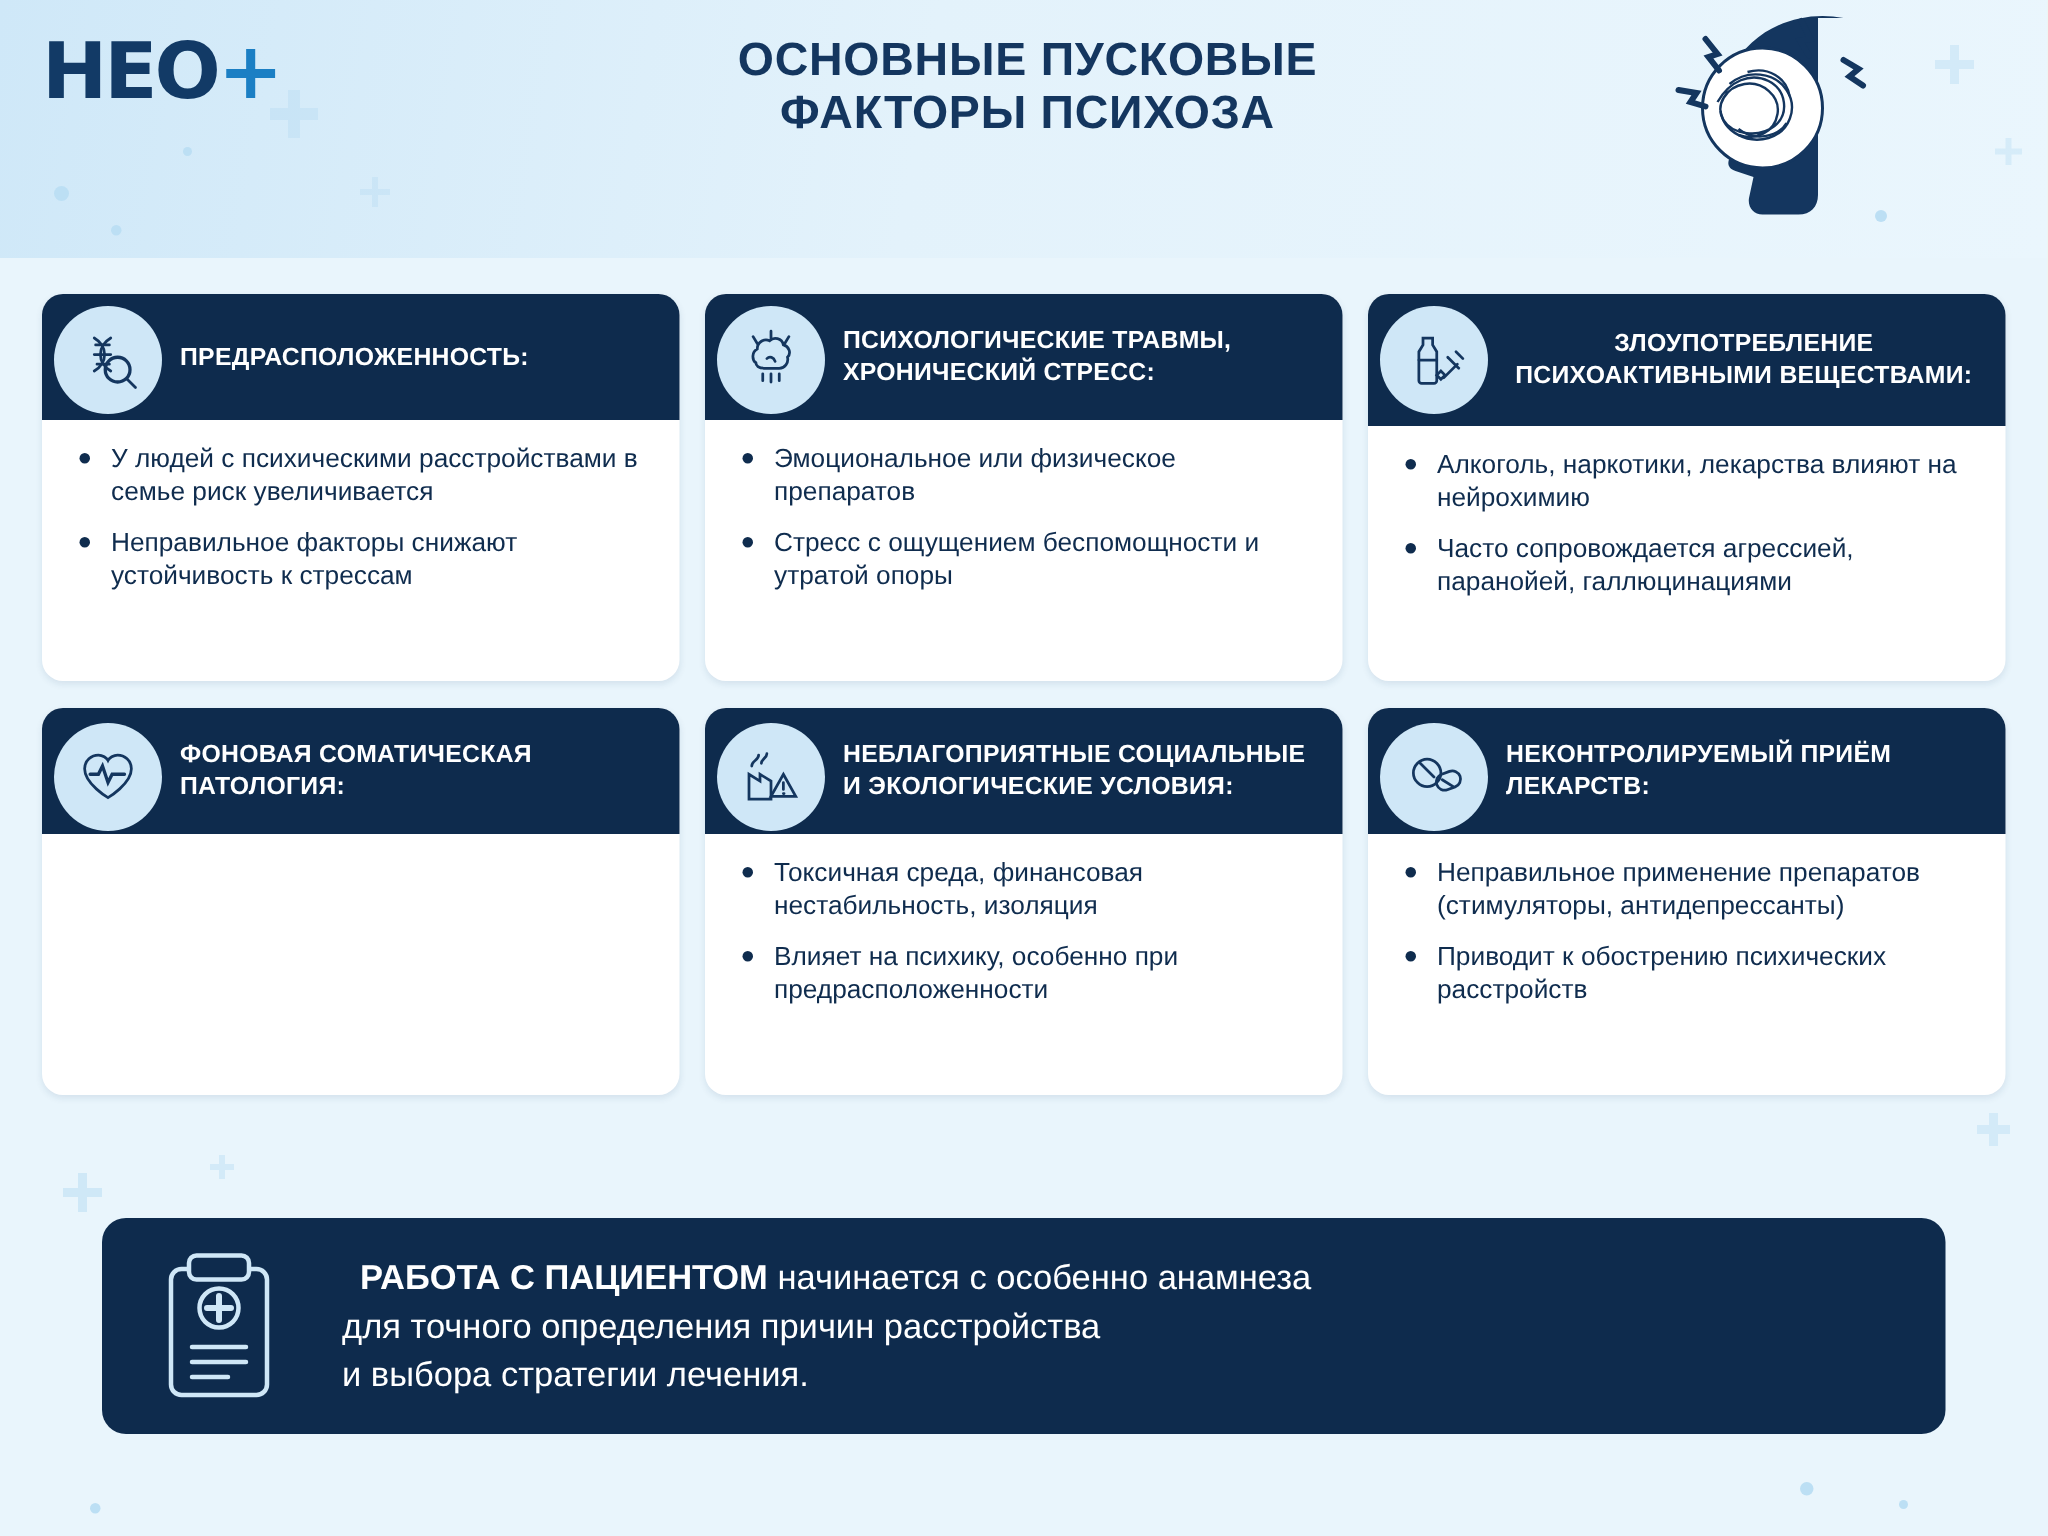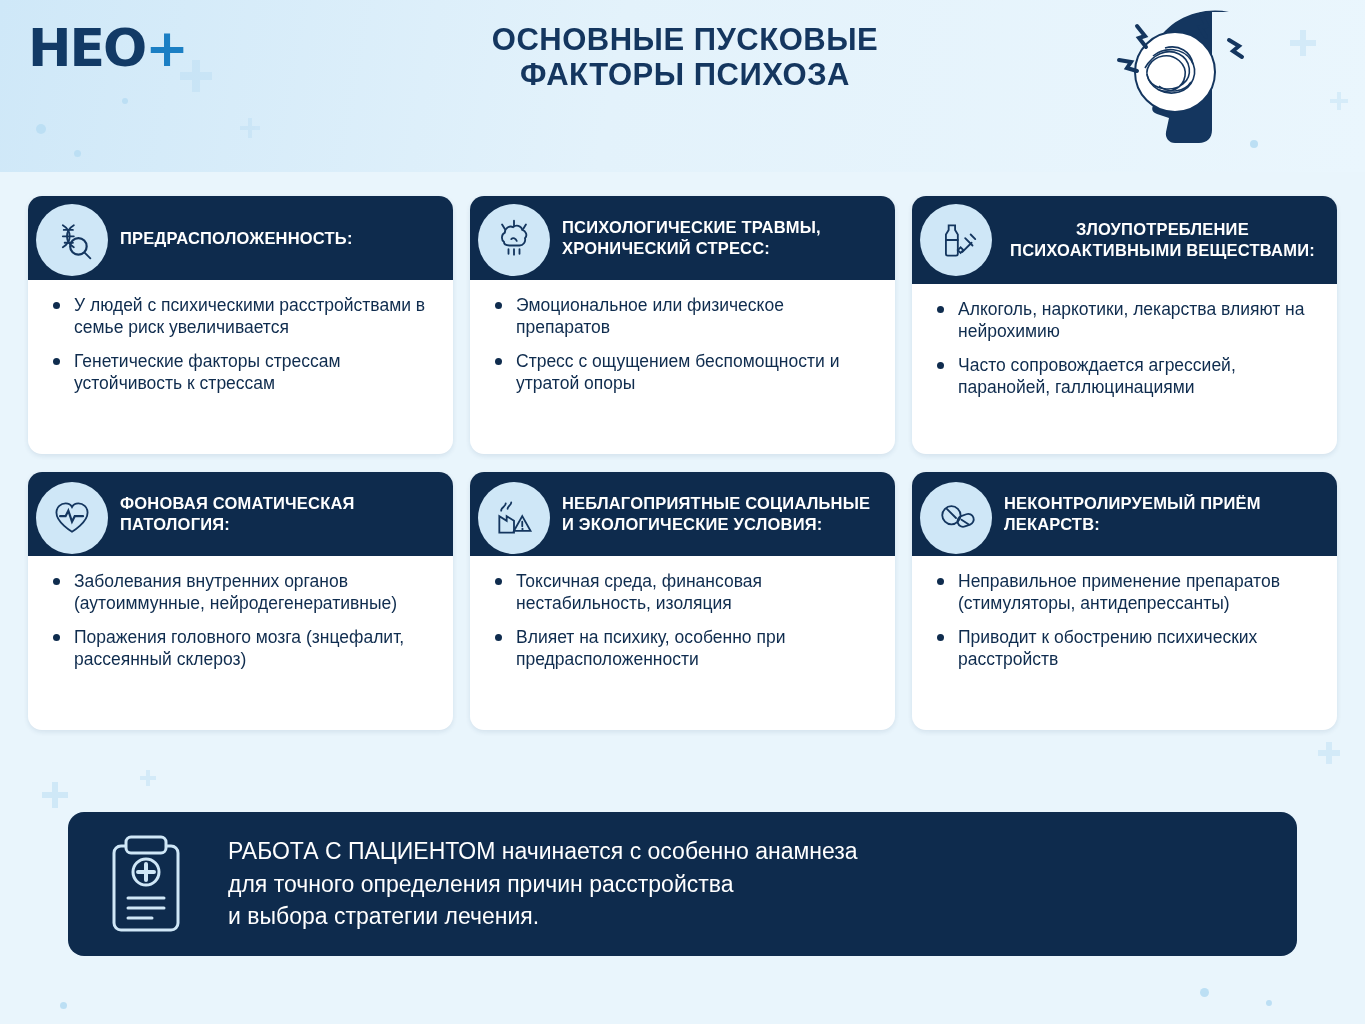--- a/index.html
+++ b/index.html
@@ -114,21 +114,21 @@
     width: 1229px; height: 144px;
     background: #0e2b4d;
     border-radius: 16px;
     display: flex; align-items: center;
     padding-left: 36px;
   }
   .footer-icon { width: 84px; height: 104px; flex: none; margin-right: 40px; }
   .footer-text {
     color: #ffffff; font-size: 23px; line-height: 1.42;
   }
-  .footer-text b { font-weight: normal; }
+  .footer-text b { font-weight: bold; margin-left: 12px; }
 </style>
 </head>
 <body>
 
 <div class="poster">
   <div class="bg-top"></div>
   <div class="bg-body"></div>
 
   <div class="plus" style="left:180px;top:60px;width:32px;height:32px;opacity:.55;"></div>
   <div class="plus" style="left:240px;top:118px;width:20px;height:20px;opacity:.5;"></div>
@@ -184,21 +184,21 @@
             <path d="M15 13h10M14 20h12M16 27h9"></path>
             <circle cx="31" cy="31" r="9" stroke="#14365f" stroke-width="2.4"></circle>
             <path d="M38 38l6 6"></path>
           </svg>
         </div>
         <div class="card-header-text">ПРЕДРАСПОЛОЖЕННОСТЬ:</div>
       </div>
       <div class="card-body">
         <ul class="bullets">
           <li>У людей с психическими расстройствами в семье риск увеличивается</li>
-          <li>Генетические факторы стрессам устойчивость к стрессам</li>
+          <li>Неправильное факторы снижают устойчивость к стрессам</li>
         </ul>
       </div>
     </div>
 
     <div class="card row1">
       <div class="card-header">
         <div class="icon-circle">
           <svg viewBox="0 0 48 48" width="44" height="44" fill="none" stroke="#14365f" stroke-width="2" stroke-linecap="round">
             <path d="M13 26c-3-2-3-8 1-10 0-5 5-8 9-6 3-3 9-2 10 3 4 1 6 6 3 9 1 4-2 8-6 8H19c-4 0-6-2-6-4z"></path>
             <path d="M21 23c2-2 5-1 6 2"></path>
@@ -240,26 +240,20 @@
 
     <div class="card row2">
       <div class="card-header">
         <div class="icon-circle">
           <svg viewBox="0 0 48 48" width="44" height="44" fill="none" stroke="#14365f" stroke-width="2" stroke-linecap="round">
             <path d="M24 39S7 29 7 18c0-6 5-10 10-10 3 0 6 2 7 4 1-2 4-4 7-4 5 0 10 4 10 10 0 11-17 21-17 21z"></path>
             <path d="M11 22h6l3-6 4 12 3-6h9" stroke-width="2.4"></path>
           </svg>
         </div>
         <div class="card-header-text">ФОНОВАЯ СОМАТИЧЕСКАЯ ПАТОЛОГИЯ:</div>
-      </div>
-      <div class="card-body">
-        <ul class="bullets">
-          <li>Заболевания внутренних органов (аутоиммунные, нейродегенеративные)</li>
-          <li>Поражения головного мозга (знцефалит, рассеянный склероз)</li>
-        </ul>
       </div>
     </div>
 
     <div class="card row2">
       <div class="card-header">
         <div class="icon-circle">
           <svg viewBox="0 0 48 48" width="44" height="44" fill="none" stroke="#14365f" stroke-width="2" stroke-linecap="round">
             <path d="M8 40V22l8 5v-5l8 5V40z"></path>
             <path d="M10 16c0-4 5-4 5-8"></path>
             <path d="M17 14c0-3 4-4 4-7"></path>

